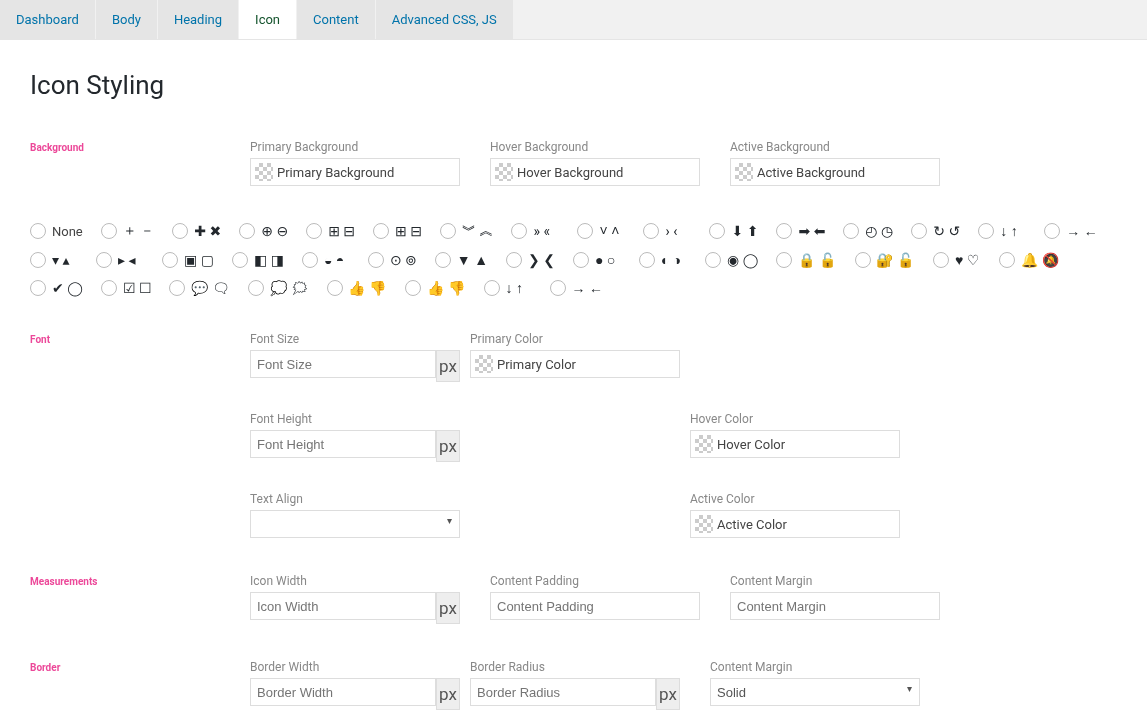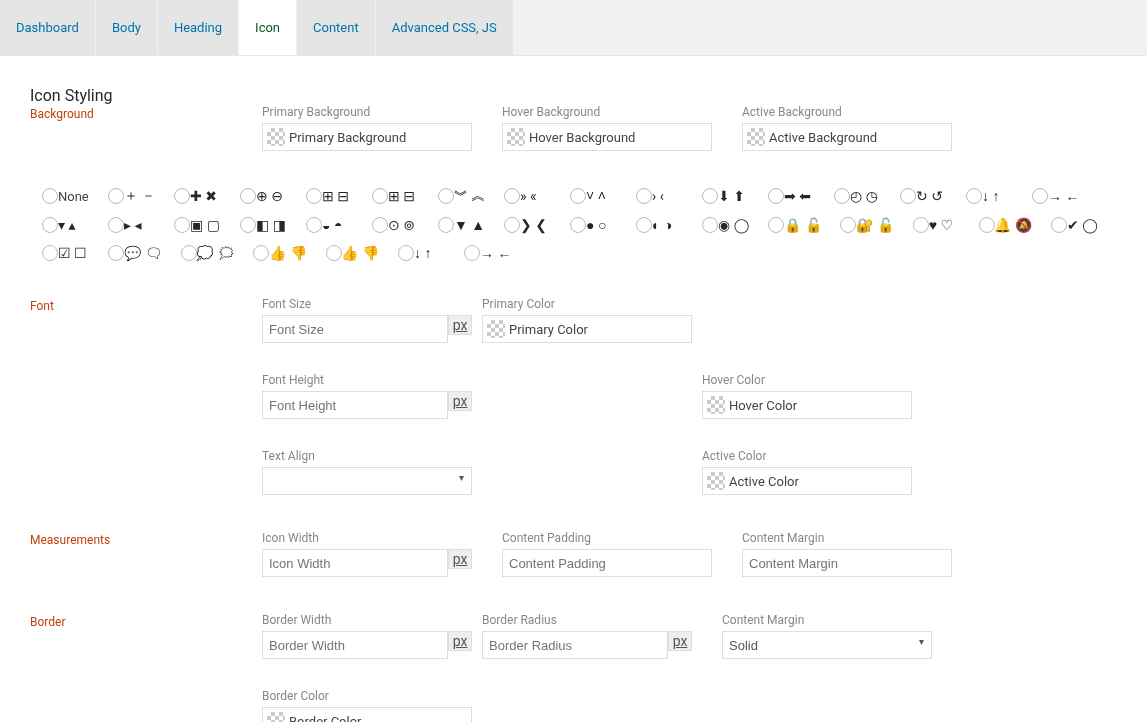--- a/index.html
+++ b/index.html
@@ -10,56 +10,56 @@
     background: #fff;
     width: 1147px;
     height: 722px;
   }
   .tabs {
     display: flex;
     background: #f1f1f1;
     border-bottom: 1px solid #e5e5e5;
   }
   .tab {
-    padding: 20px 16px;
+    padding: 12px 16px;
     background: #e5e5e5;
     color: #0073aa;
     cursor: pointer;
     margin-right: 1px;
     font-size: 13px;
   }
   .tab.active {
     background: #fff;
     color: #14532d;
   }
   .panel {
     padding: 30px 30px 30px 30px;
   }
   h2.page-title {
-    font-size: 16px;
+    font-size: 26px;
     font-weight: 400;
     color: #23282d;
+    margin-bottom: 40px;
   }
   .section {
     display: flex;
     margin-bottom: 36px;
   }
   .section-label {
     width: 220px;
-    font-weight: 400;
-    font-size: 12px;
-    color: #c2410c;
+    font-weight: 700;
+    font-size: 10px;
+    color: #ec4899;
     padding-top: 2px;
   }
   .section-body {
     flex: 1;
     display: flex;
     flex-wrap: wrap;
     gap: 30px 30px;
-    margin-left: 12px;
   }
   .field {
     width: 210px;
   }
   .field-label {
     font-size: 12px;
     color: #888;
     margin-bottom: 4px;
   }
   .text-input, .select-input {
@@ -90,29 +90,28 @@
     color: #555;
   }
   .input-group {
     display: flex;
   }
   .input-group .text-input {
     flex: 1;
   }
   .input-group .suffix {
     width: 24px;
-    height: 20px;
+    height: 32px;
     border: 1px solid #ddd;
     background: #eee;
-    font-size: 14px;
+    font-size: 17px;
     display: flex;
     align-items: center;
     justify-content: center;
     color: #555;
-    text-decoration: underline;
   }
   .color-input {
     display: flex;
     align-items: center;
     height: 28px;
     border: 1px solid #ddd;
     padding: 0 4px;
     background: #fff;
     gap: 4px;
   }
@@ -130,20 +129,21 @@
   }
   .icon-list {
     width: 100%;
     display: flex;
     flex-wrap: wrap;
     gap: 12px 18px;
   }
   .icon-option {
     display: flex;
     align-items: center;
+    gap: 6px;
     min-width: 48px;
   }
   .radio {
     width: 16px;
     height: 16px;
     border: 1px solid #bbb;
     border-radius: 50%;
     flex-shrink: 0;
   }
   .icon-pair {

